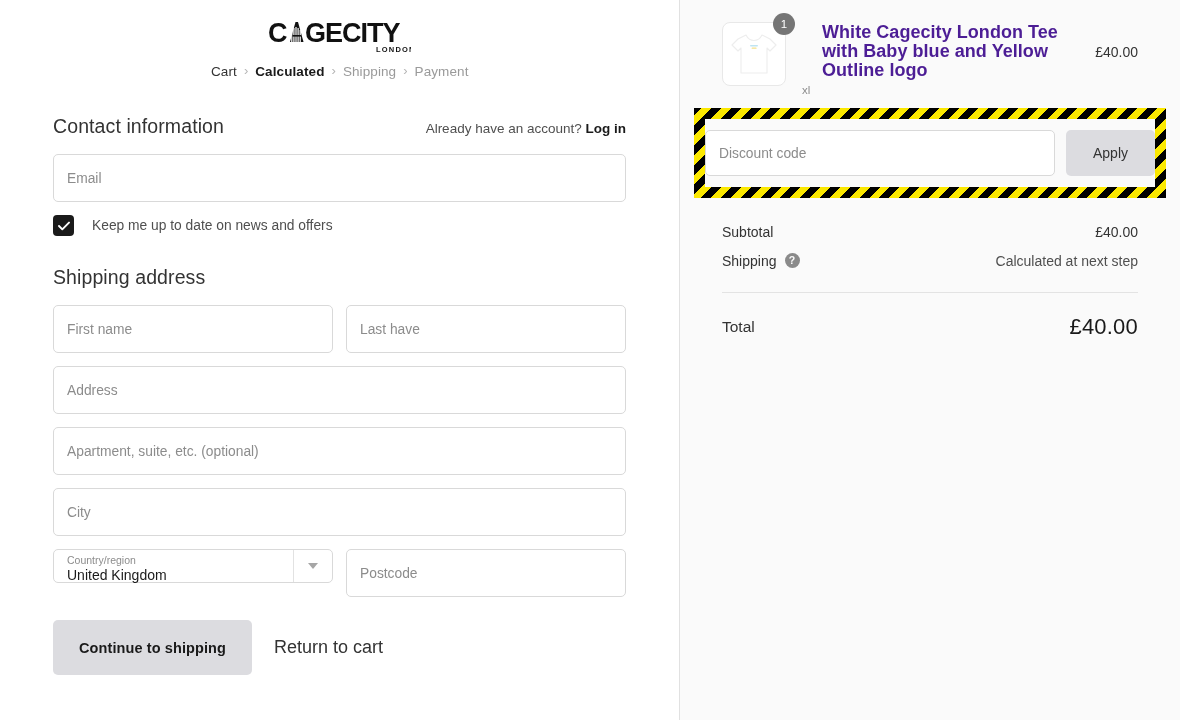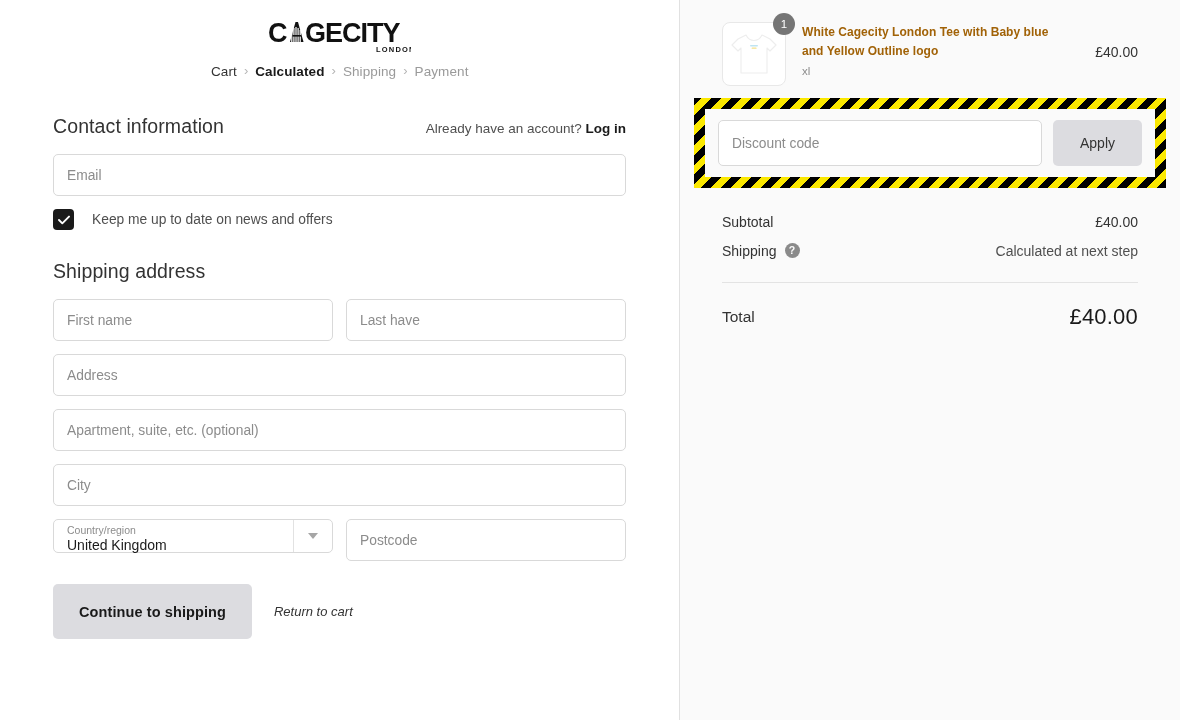--- a/index.html
+++ b/index.html
@@ -46,21 +46,21 @@
     margin-top: 31px; margin-bottom: 16px;
   }
   .section-title {
     font-size: 19.5px; color: #333333; font-weight: normal; margin: 0;
     letter-spacing: .1px;
   }
   .account-line { font-size: 13.5px; color: #4f4f4f; }
   .account-line a { color: #1a1a1a; text-decoration: none; font-weight: bold; }
 
   .field {
-    height: 42px; border: 1px solid #d9d9d9; border-radius: 5px;
+    height: 48px; border: 1px solid #d9d9d9; border-radius: 5px;
     background: #fff; display: flex; align-items: center;
     padding: 0 13px; font-size: 13.8px; color: #737373;
     margin-bottom: 13px;
   }
   .field.ph { color: #8c8c8c; }
   .row2 { display: flex; gap: 13px; }
   .row2 > .field { flex: 1 1 0; margin-bottom: 13px; }
 
   .checkline { display: flex; align-items: center; gap: 18px; margin-top: 3px; }
   .checkbox {
@@ -90,21 +90,21 @@
   .caret { width: 0; height: 0; border-left: 5.5px solid transparent;
            border-right: 5.5px solid transparent; border-top: 6px solid #a6a6a6; }
 
   .actions { display: flex; align-items: center; gap: 22px; margin-top: 23px; }
   .btn-primary {
     background: #dcdce0; color: #1a1a1a; border: none; border-radius: 5px;
     height: 55px; padding: 0 26px; font-size: 14.5px; font-weight: bold;
     font-family: "Liberation Sans", sans-serif; cursor: pointer;
     letter-spacing: .1px;
   }
-  .link-back { font-size: 13px; color: #333333; text-decoration: none; font-style: italic; }
+  .link-back { font-size: 18px; color: #333333; text-decoration: none; }
 
   
   .right {
     width: 501px; height: 720px;
     background: #fafafa;
     border-left: 1px solid #e1e1e1;
     padding: 0 42px;
     position: relative;
   }
 
@@ -118,42 +118,42 @@
   }
   .qty-badge {
     position: absolute; top: -9px; right: -9px;
     width: 22px; height: 22px; border-radius: 50%;
     background: #757575; color: #fff; font-size: 11.5px;
     display: flex; align-items: center; justify-content: center;
     font-weight: normal;
   }
   .li-body { flex: 1 1 auto; padding-left: 16px; padding-top: 1px; }
   .li-title {
-    font-size: 12px; font-weight: bold; color: #a16207;
-    line-height: 19px; max-width: 250px; letter-spacing: .05px;
+    font-size: 18px; font-weight: bold; color: #4c1d95;
+    line-height: 19px; max-width: 250px; letter-spacing: .05px; margin-left: 20px;
   }
   .li-variant { font-size: 11.5px; color: #8c8c8c; margin-top: 4px; }
   .li-price {
     font-size: 14px; color: #333333; font-weight: normal;
     padding-top: 22px; white-space: nowrap;
   }
 
   
   .discount-highlight {
     margin: 12px -28px 0 -28px;
     padding: 11px;
     background:
       repeating-linear-gradient(
         -45deg,
         #000000 0px, #000000 7px,
         #fbe800 7px, #fbe800 14px
       );
   }
   .discount-inner {
-    background: #fafafa; padding: 11px 13px;
+    background: #fafafa; padding: 11px 0;
     display: flex; align-items: center; gap: 11px;
   }
   .discount-input {
     flex: 1 1 auto; height: 46px; background: #fff;
     border: 1px solid #d9d9d9; border-radius: 5px;
     display: flex; align-items: center; padding: 0 13px;
     font-size: 13.8px; color: #8c8c8c;
   }
   .apply-btn {
     width: 89px; height: 46px; background: #dcdce0; color: #333333;

